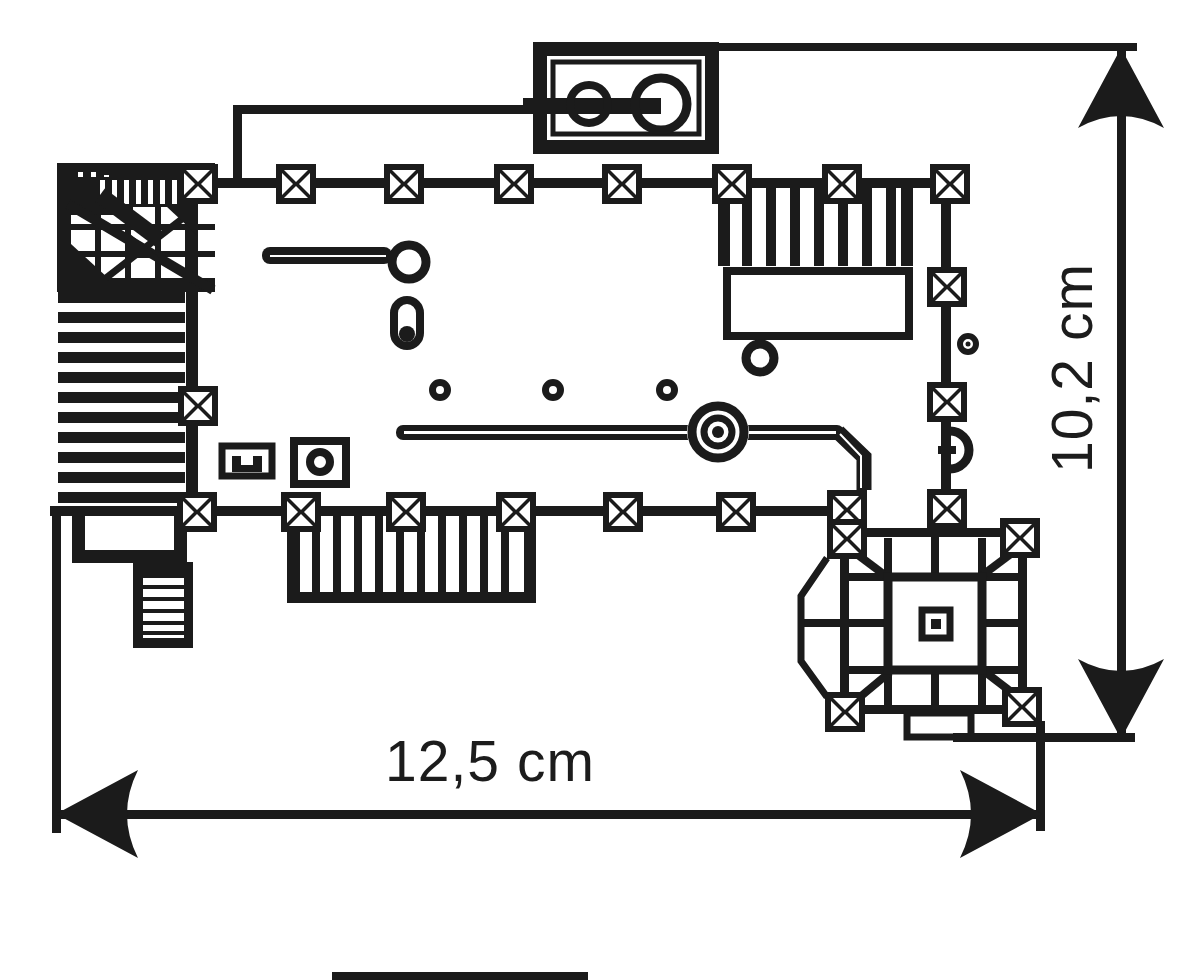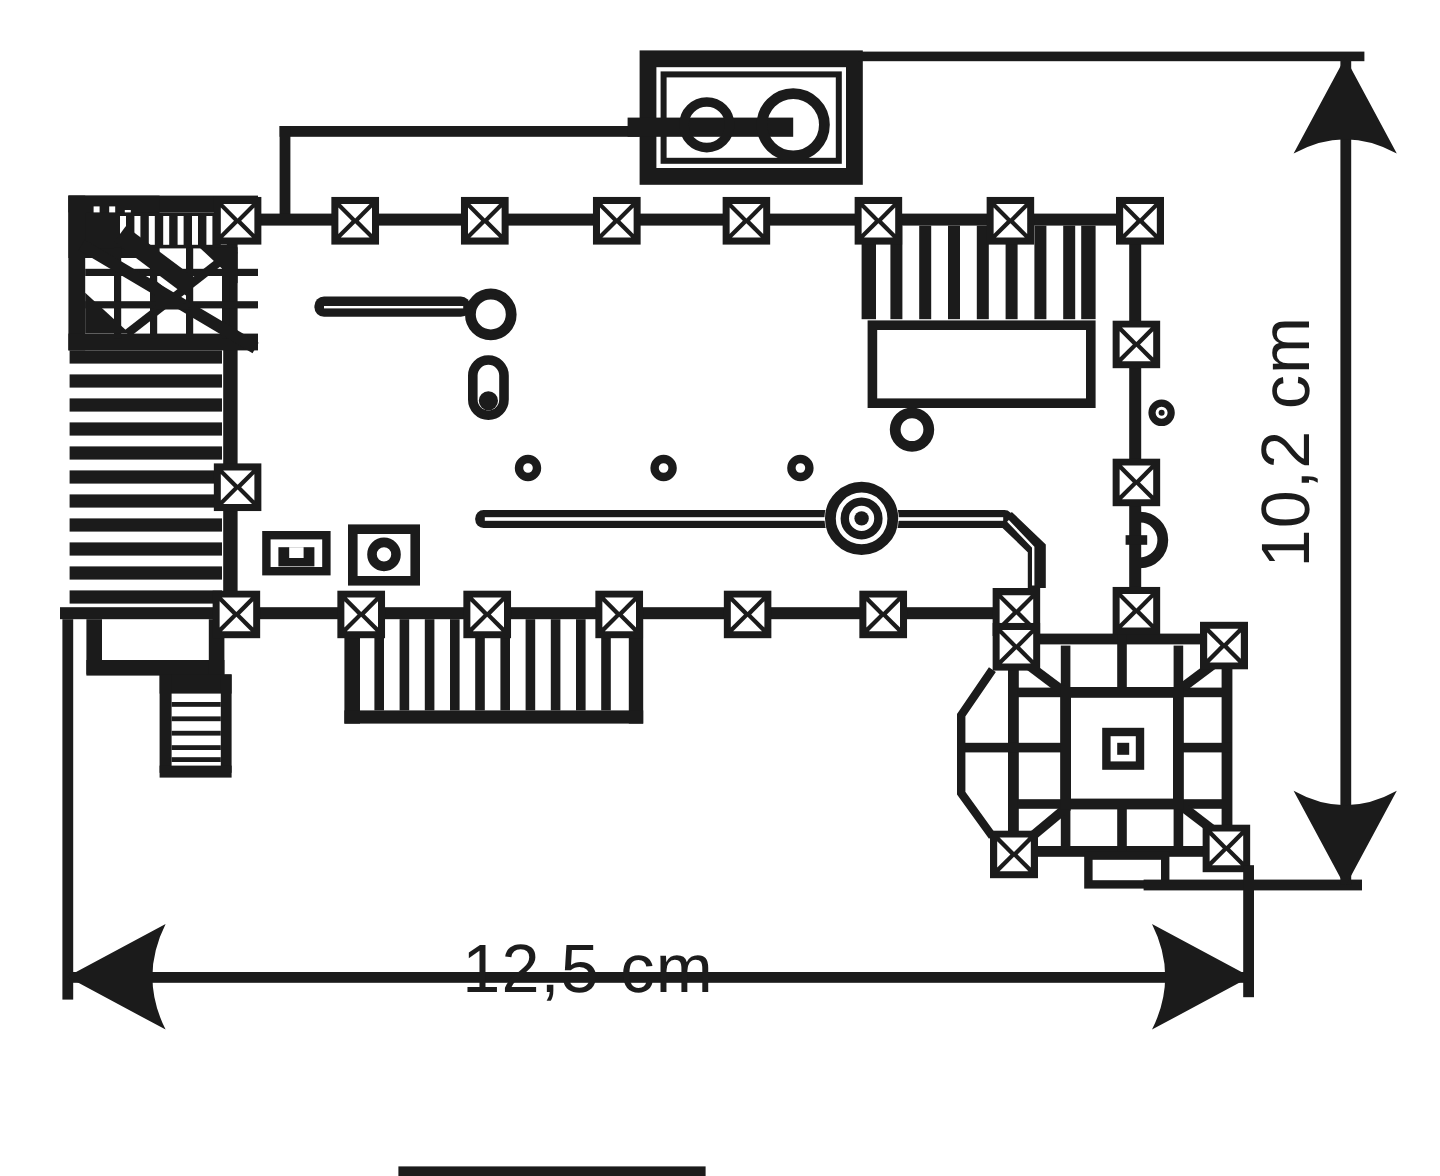--- a/index.html
+++ b/index.html
@@ -13,21 +13,21 @@
   .stage svg{position:absolute;left:0;top:0;}
   .dim-label{
     position:absolute;
     color:#1c1c1c;
     font-size:57px;
     letter-spacing:1px;
     white-space:nowrap;
     line-height:1;
   }
   .dim-label.horiz{
-    left:490px;top:780px;
+    left:490px;top:733px;
     transform:translateX(-50%);
   }
   .dim-label.vert{
     left:1072px;top:368px;
     transform:translate(-50%,-50%) rotate(-90deg);
   }
 </style>
 </head>
 <body>
 

